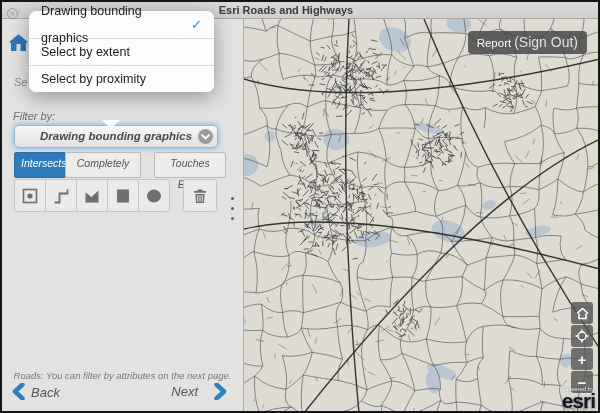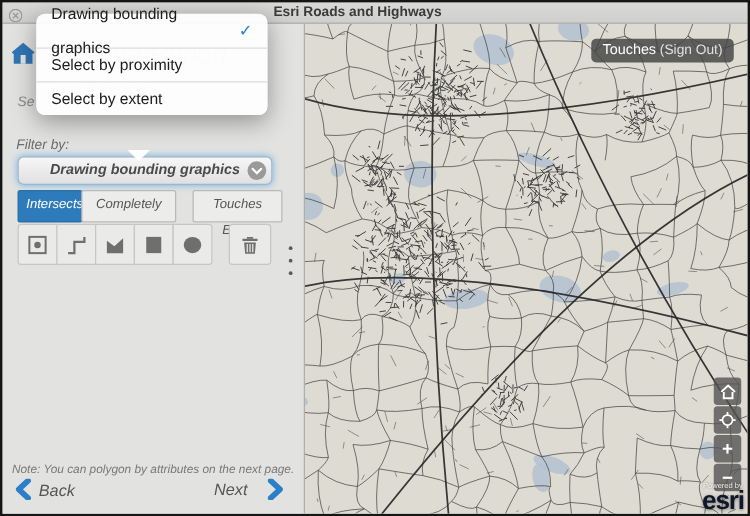--- a/index.html
+++ b/index.html
@@ -66,21 +66,21 @@
   .nav-next{ position:absolute; right:16px; bottom:11px; display:flex; align-items:center; gap:16px; cursor:pointer; }
   .nav-label{ font-size:13px; color:#555; }
   
   .map{ position:absolute; left:242px; top:17px; right:0; bottom:0; background:#dedbd2; overflow:hidden; cursor:grab; }
   .map svg.roads{ position:absolute; left:0; top:0; }
   .user-badge{
     position:absolute; right:11px; top:12px; background:rgba(66,66,66,.82);
     border-radius:4px; padding:3px 9px 4px; color:#fff; display:flex; align-items:baseline; gap:3px; z-index:3;
   }
   .user-badge .uname{ font-size:11.5px; }
-  .user-badge .signout{ font-size:11px; color:#e0e0e0; cursor:pointer; }
+  .user-badge .signout{ font-size:14px; color:#e0e0e0; cursor:pointer; }
   .map-controls{ position:absolute; right:5px; top:283px; display:flex; flex-direction:column; gap:1px; z-index:3; }
   .mapbtn{
     width:22px; height:22px; border-radius:3px; background:rgba(84,84,84,.8);
     color:#fff; display:flex; align-items:center; justify-content:center;
     font-size:15px; font-weight:bold; cursor:pointer; line-height:1;
   }
   .esri-logo{ position:absolute; right:3px; bottom:1px; text-align:center; z-index:3; }
   .esri-logo .powered{ font-size:6px; color:rgba(255,255,255,.9); text-shadow:0 0 2px rgba(0,0,0,.5); }
   .esri-logo .esri{ font-size:21px; font-weight:bold; color:#0f172a; letter-spacing:-1px; line-height:.85; text-shadow:0 1px 3px rgba(0,0,0,.45); }
   
@@ -180,21 +180,21 @@
           </svg>
       </div>
     </div>
 
     <div class="dots">
         <i></i>
         <i></i>
         <i></i>
       </div>
 
-    <div class="note">Note: You can polygon by attributes on the next page.</div>
+    <div class="note">Roads: You can filter by attributes on the next page.</div>
 
     <div class="nav-back">
       <svg width="13" height="17" viewBox="0 0 13 17">
           <path d="M10.5 1.5 L3 8.5 L10.5 15.5" fill="none" stroke="#2a7fc9" stroke-width="4.5" stroke-linejoin="round" stroke-linecap="round"></path>
         </svg>
       <span class="nav-label">Back</span>
     </div>
     <div class="nav-next">
       <span class="nav-label">Next</span>
       <svg width="13" height="17" viewBox="0 0 13 17">
@@ -1647,21 +1647,21 @@
         <path d="M335.23169819229827 135.2200360927824 l-2.5879282921496447 5.351221568114693" stroke="#3c3c3c" stroke-width="0.5" opacity="0.8"></path>
         <path d="M146.61052806051939 138.28463417770556 l-8.667006969296843 4.688677786704468" stroke="#3c3c3c" stroke-width="0.5" opacity="0.8"></path>
         <path d="M246.96944915827802 226.33471547175884 l2.67351008005138 -5.000628946349318" stroke="#3c3c3c" stroke-width="0.5" opacity="0.8"></path>
         <path d="M159.4130479839691 49.04169490236868 l2.1565330676532044 -1.230915065962316" stroke="#3c3c3c" stroke-width="0.5" opacity="0.8"></path>
         <path d="M285.16096509860876 180.06204613487333 l-6.386764525150305 4.928707665730597" stroke="#3c3c3c" stroke-width="0.5" opacity="0.8"></path>
         <path d="M22.244355688916684 299.3664085470915 l6.477363116795832 -1.1682457887419713" stroke="#3c3c3c" stroke-width="0.5" opacity="0.8"></path>
         <path d="M260.9050666116667 364.8339955121437 l5.822097308385231 -7.93987512539135" stroke="#3c3c3c" stroke-width="0.5" opacity="0.8"></path>
       </svg>
 
     <div class="user-badge">
-      <span class="uname">Touches</span>
+      <span class="uname">Report</span>
       <span class="signout">(Sign Out)</span>
     </div>
 
     <div class="map-controls">
       <div class="mapbtn">
         <svg width="13" height="13" viewBox="0 0 13 13">
             <path d="M1 6.5 L6.5 1.5 L12 6.5" fill="none" stroke="#fff" stroke-width="1.6"></path>
             <path d="M3 6.5 V11.5 H10 V6.5" fill="none" stroke="#fff" stroke-width="1.6"></path>
           </svg>
       </div>
@@ -1680,21 +1680,21 @@
       <div class="esri">esri</div>
     </div>
   </div>
 
   <div class="menu">
     <div class="menu-item">
       <span>Drawing bounding graphics</span>
       <span class="menu-check">✓</span>
     </div>
     <div class="menu-item">
-      <span>Select by proximity</span>
+      <span>Select by extent</span>
     </div>
     <div class="menu-item">
-      <span>Select by extent</span>
+      <span>Select by proximity</span>
     </div>
   </div>
   <div class="menu-arrow" style="top:118px"></div>
 
 </div>
 
 </body></html>

